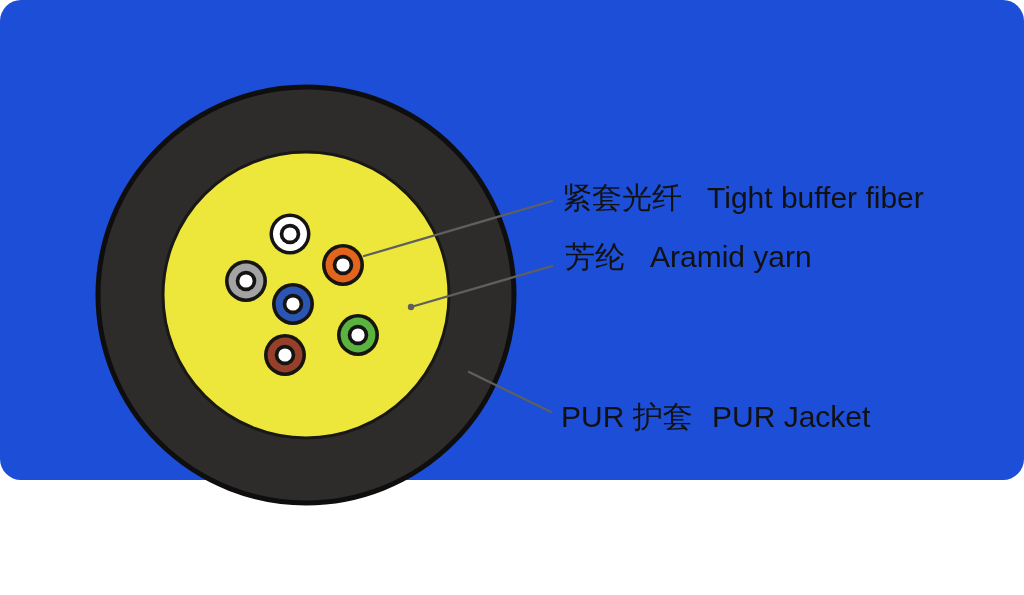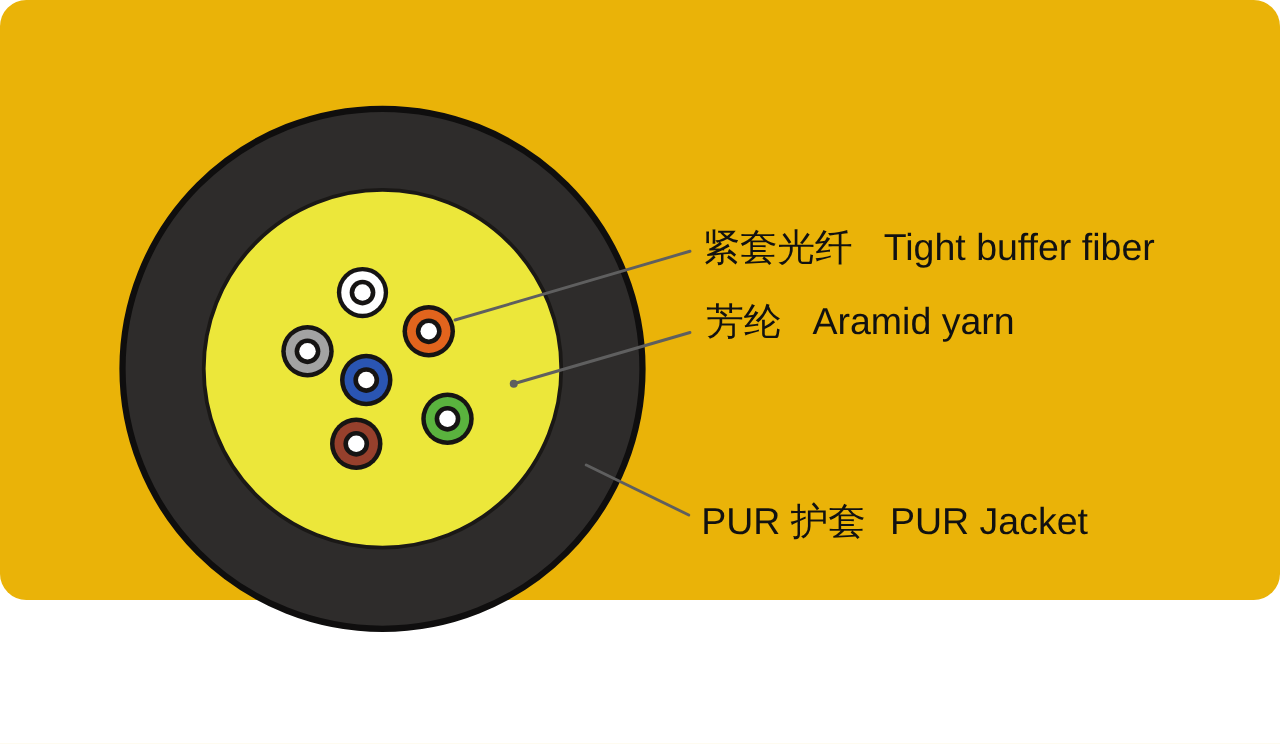--- a/index.html
+++ b/index.html
@@ -8,21 +8,21 @@
     width: 1024px;
     height: 595px;
     background: #ffffff;
     font-family: "Liberation Sans", sans-serif;
     overflow: hidden;
   }
   .stage {
     position: relative;
     width: 1024px;
     height: 480px;
-    background: #eab308;
+    background: #1d4ed8;
     border-radius: 21px;
   }
   svg.diagram {
     position: absolute;
     left: 0;
     top: 0;
     display: block;
   }
   .jacket-circle   { stroke: #0f0e0e; stroke-width: 5; }
   .aramid-circle   { stroke: #1a1816; stroke-width: 3; }

